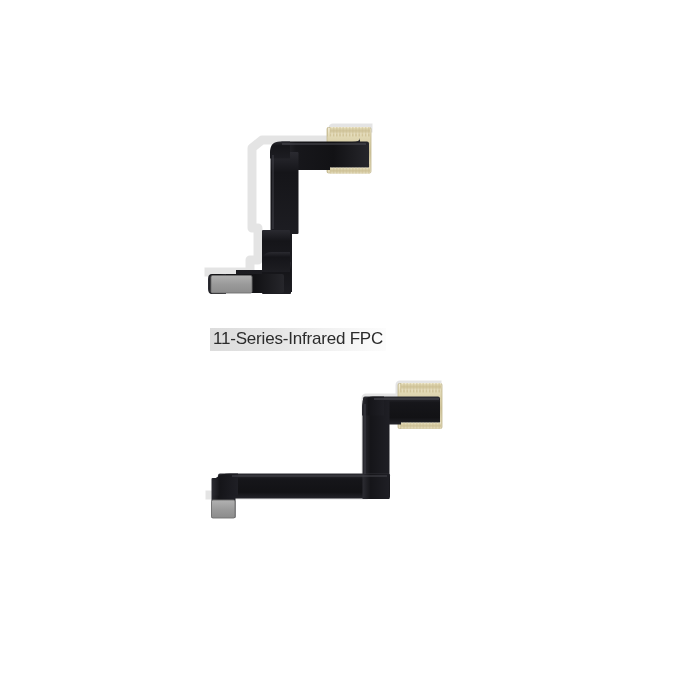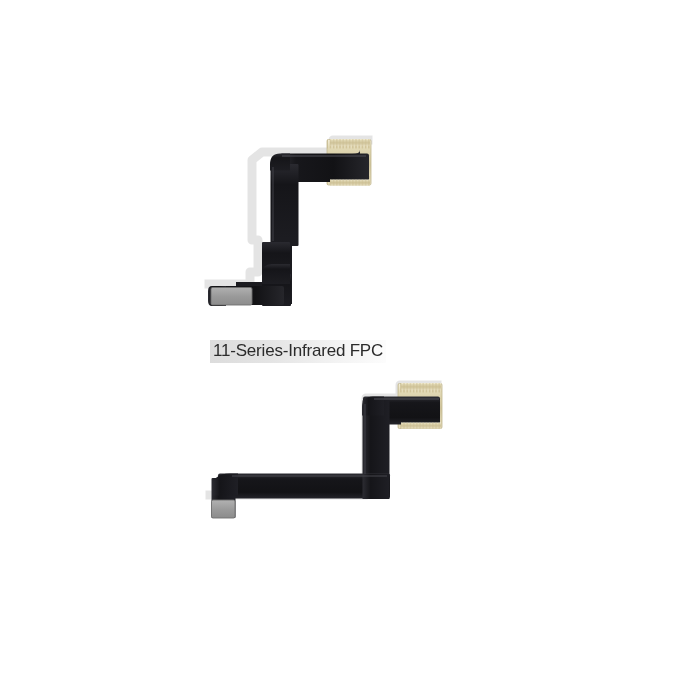--- a/index.html
+++ b/index.html
@@ -16,21 +16,21 @@
   }
   #stage {
     position: relative;
     width: 700px;
     height: 700px;
     background: #ffffff;
   }
   .product-figure {
     position: absolute;
   }
-  #figure-1 { left: 0; top: 0; width: 587px; height: 360px; margin-top: 12px; }
+  #figure-1 { left: 0; top: 0; width: 587px; height: 360px; }
   #figure-2 { left: 0; top: 360px; width: 700px; height: 200px; }
 
   .fpc-svg { display: block; }
 
   .caption {
     position: absolute;
     white-space: nowrap;
     font-family: "Liberation Sans", sans-serif;
     font-size: 17px;
     font-weight: 400;

